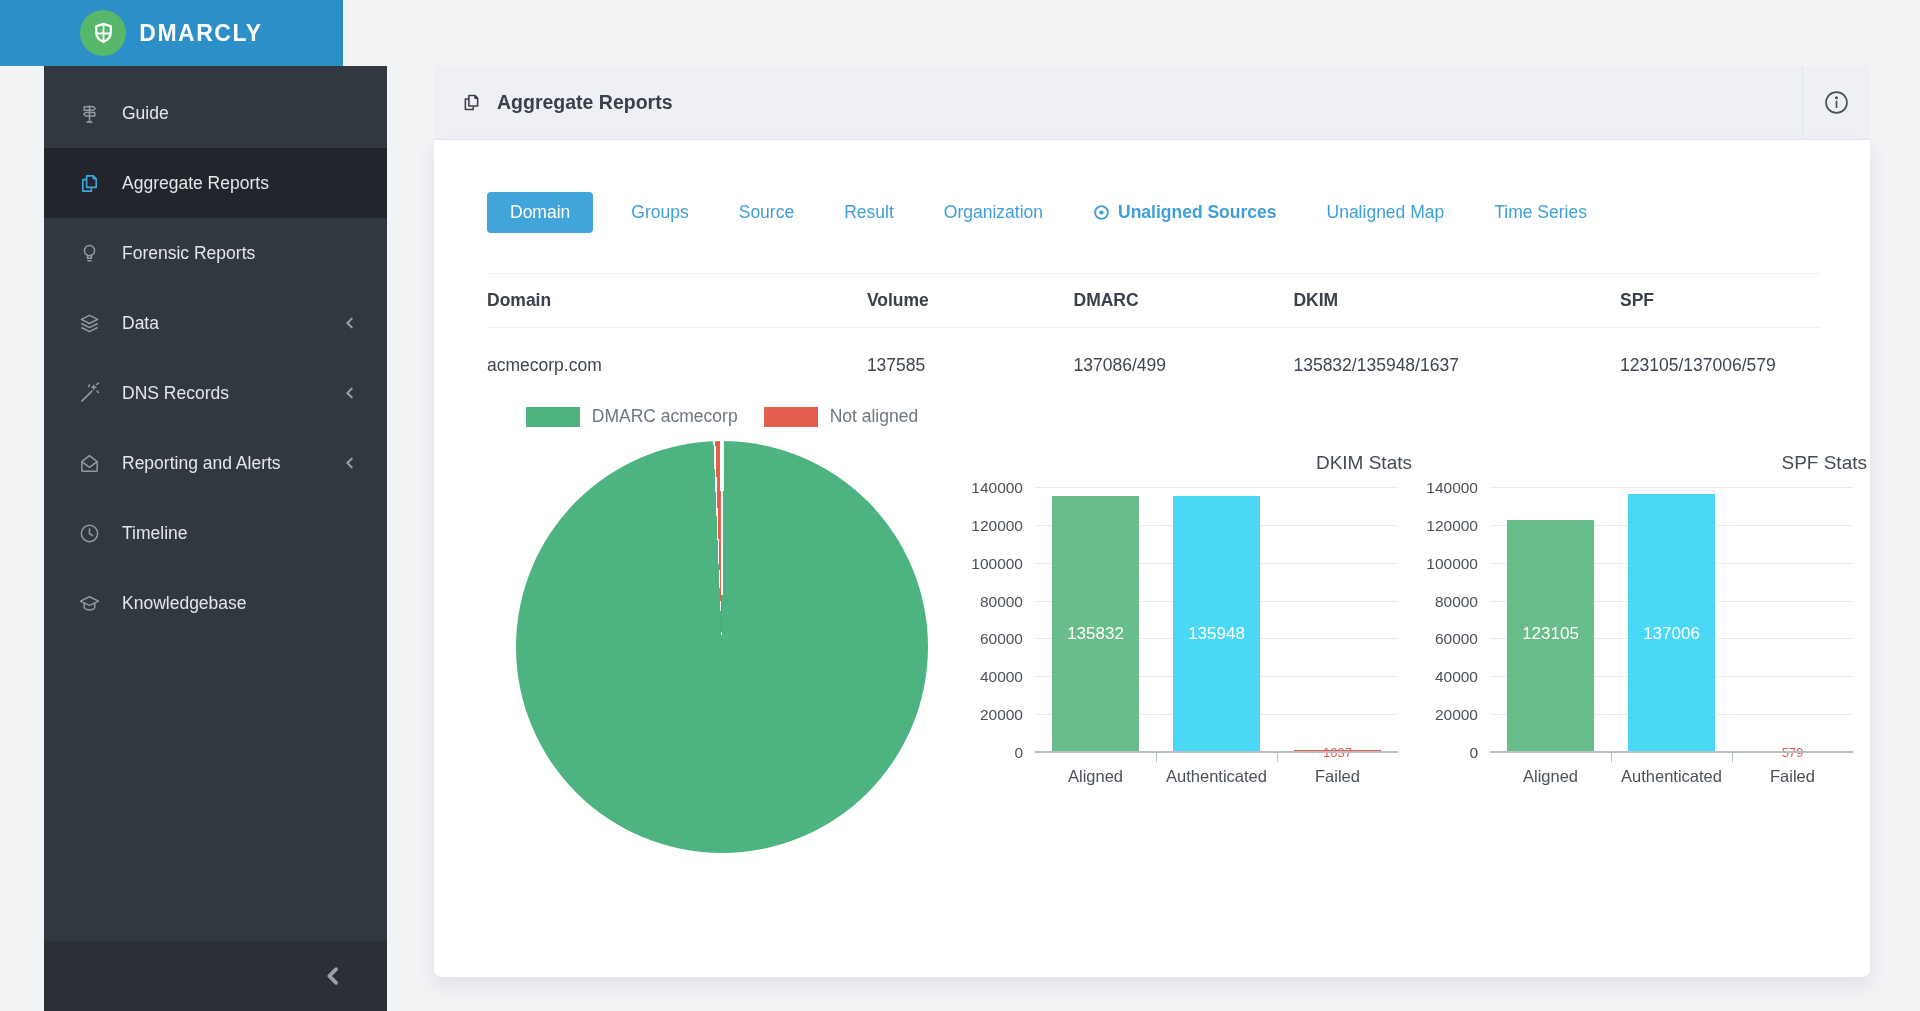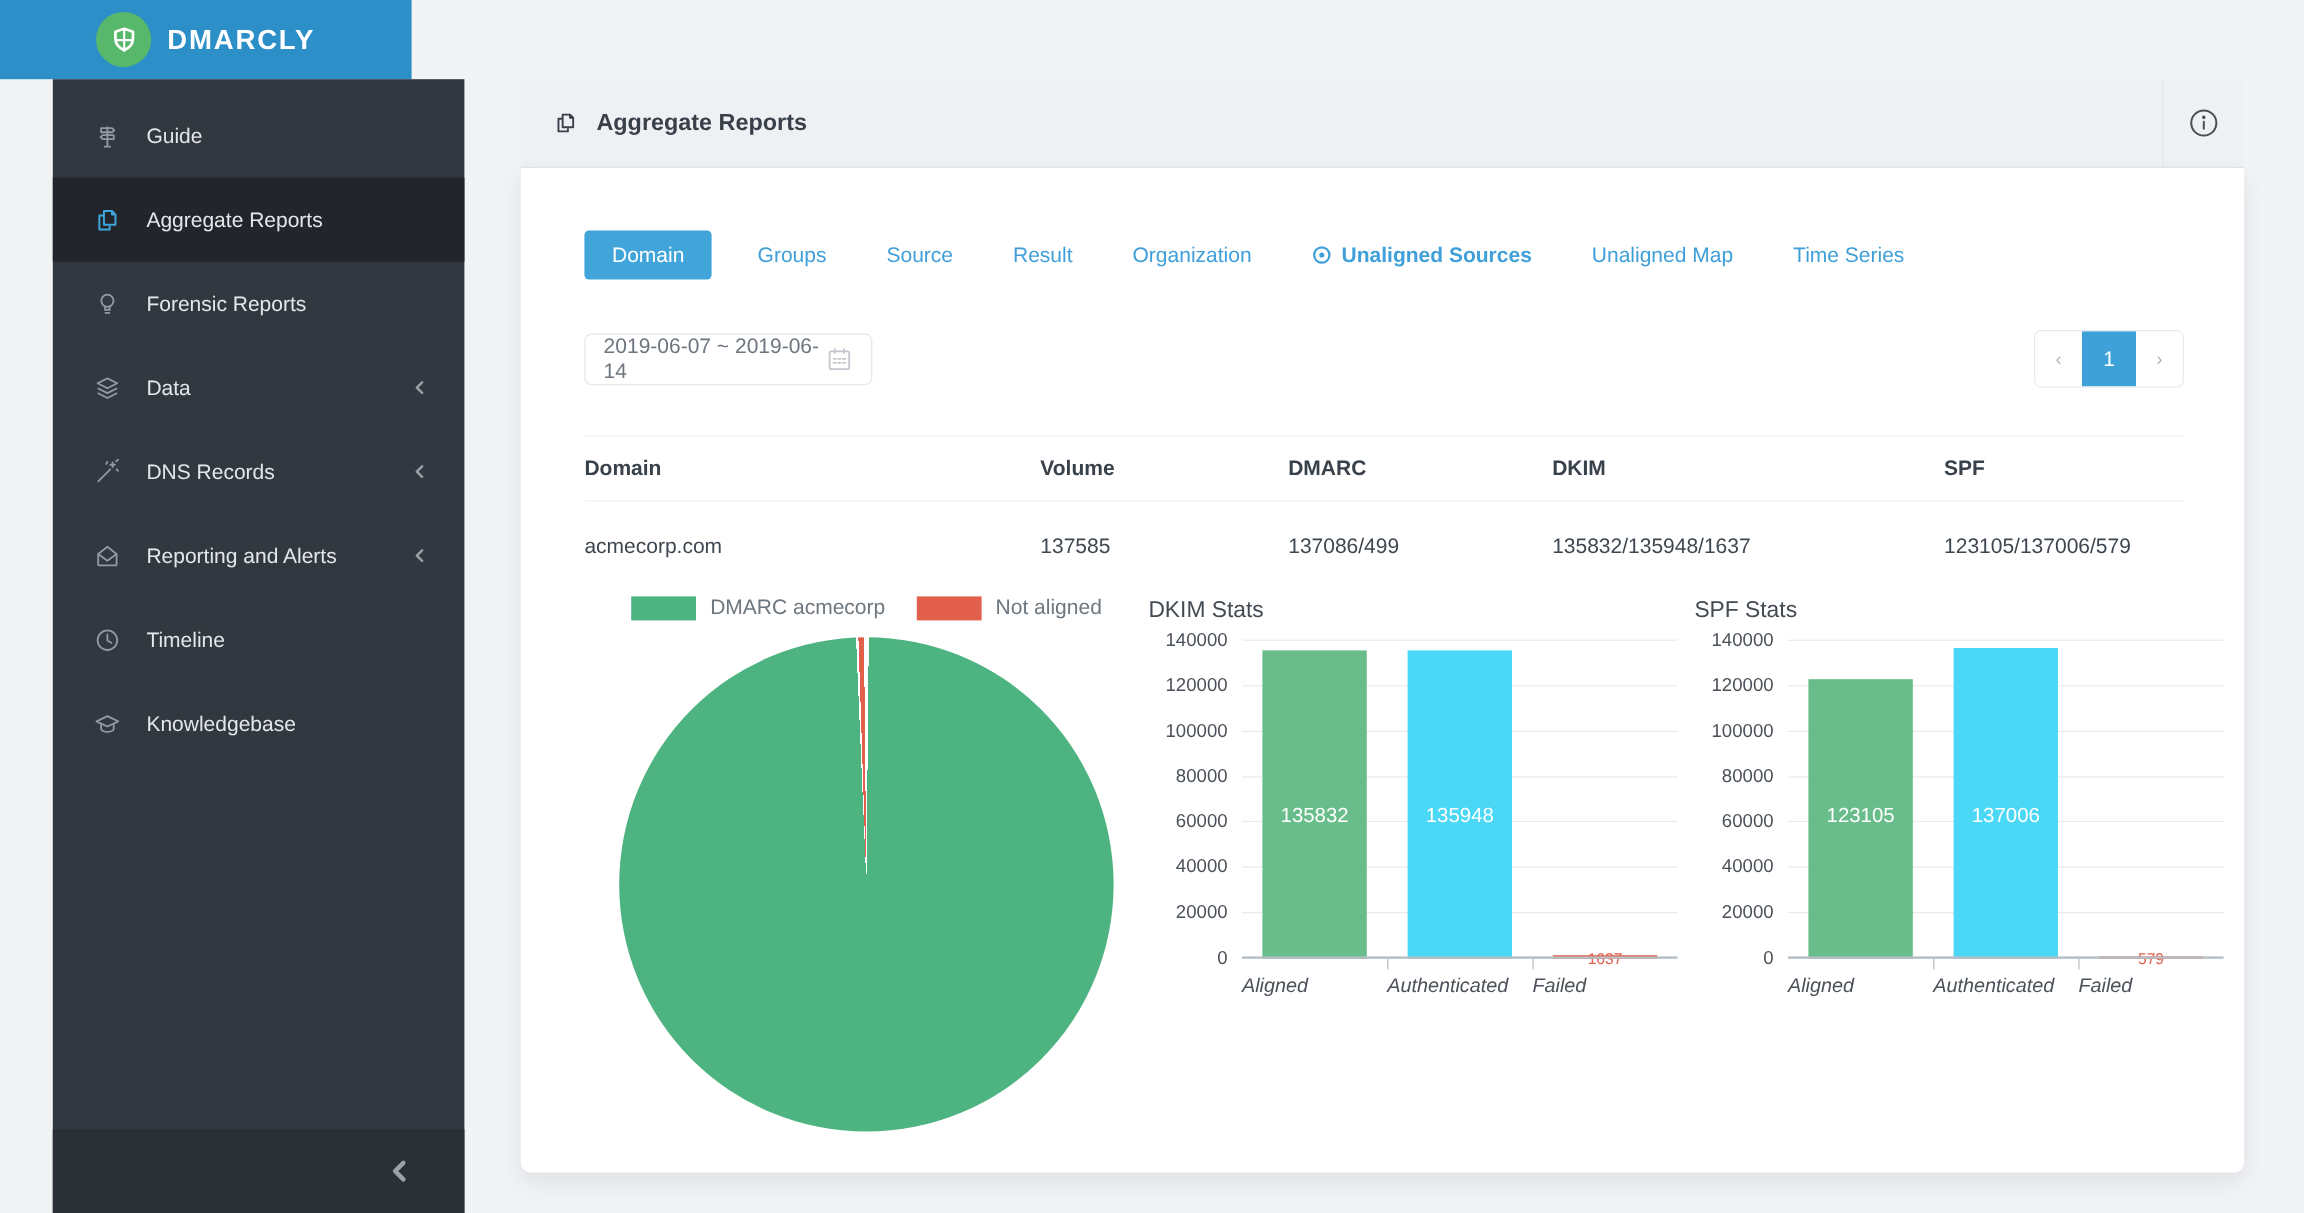--- a/index.html
+++ b/index.html
@@ -66,35 +66,35 @@
 
   
   .charts { display:flex; align-items:flex-start; margin-top:4px; }
   .pie-block { width:470px; flex-shrink:0; }
   .pie-legend { display:flex; justify-content:center; align-items:center; gap:26px; margin-top:6px; }
   .legend-entry { display:flex; align-items:center; gap:12px; font-size:17.5px; color:#6e767e; }
   .legend-swatch { width:54px; height:20px; }
   .pie { width:412px; height:412px; border-radius:50%; margin:14px auto 0; }
 
   .bar-block { width:455px; flex-shrink:0; margin-top:8px; }
-  .chart-title { text-align:left; font-size:19px; color:#444b52; }
+  .chart-title { text-align:right; font-size:19px; color:#444b52;margin-top:44px; }
   .chart-grid { display:flex; margin-top:14px; }
   .y-axis { width:78px; position:relative; height:265px; flex-shrink:0; }
   .ytick { position:absolute; right:12px; transform:translateY(50%); font-size:15.5px; color:#4b5158; }
   .plot { flex:1; position:relative; height:265px; margin-right:14px; }
   .gridline { position:absolute; left:0; right:0; height:1px; background:#e9eaec; }
   .baseline { position:absolute; left:0; right:0; bottom:0; height:2.5px; background:#b6bec6; z-index:3; }
   .bars { position:absolute; left:0; right:0; top:0; bottom:0; display:flex; }
   .bar-slot { flex:1; position:relative; }
   .bar { position:absolute; bottom:0; left:14%; width:72%; z-index:2; }
   .bar-label { position:absolute; bottom:calc(45% - 10px); width:100%; text-align:center; color:#fff; font-size:17px; z-index:4; }
   .bar-label-small { position:absolute; bottom:-7px; width:100%; text-align:center; font-size:13px; z-index:1; }
   .xtick { position:absolute; bottom:-9px; width:1px; height:9px; background:#b6bec6; }
   .x-axis { display:flex; margin:14px 14px 0 78px; }
-  .x-label { flex:1; font-size:16.5px; color:#4b5158;font-style:italic; }
+  .x-label { flex:1; text-align:center; font-size:16.5px; color:#4b5158; }
 
   svg { display:block; }
 </style>
 </head>
 <body>
 
 <div class="app">
 
   <div class="topbar">
     <div class="brand">
@@ -255,36 +255,20 @@
                   <circle cx="12" cy="12" r="9"></circle>
                   <circle cx="12" cy="12" r="3" fill="#3f9fd8" stroke="none"></circle>
                 </svg>
             </span>
             <span>Unaligned Sources</span>
           </div>
           <div class="tab">Unaligned Map</div>
           <div class="tab">Time Series</div>
         </div>
 
-        <div class="filter-row">
-          <div class="date-box">
-            <span class="date-text">2019-06-07 ~ 2019-06-14</span>
-            <span>
-              <svg width="23" height="23" viewBox="0 0 24 24" fill="none" stroke="#c3c8ce" stroke-width="1.6" stroke-linecap="round">
-                  <rect x="3.5" y="5" width="17" height="15.5" rx="1.5"></rect>
-                  <path d="M8 3.2v3.2 M16 3.2v3.2 M7 11.5h2 M11 11.5h2 M15 11.5h2 M7 15h2 M11 15h2 M15 15h2"></path>
-                </svg>
-            </span>
-          </div>
-          <div class="pager">
-            <div class="pager-btn">‹</div>
-            <div class="pager-page">1</div>
-            <div class="pager-btn">›</div>
-          </div>
-        </div>
 
         <div class="table">
           <div class="thead">
             <div>Domain</div>
             <div>Volume</div>
             <div>DMARC</div>
             <div>DKIM</div>
             <div>SPF</div>
           </div>
           <div class="trow">

